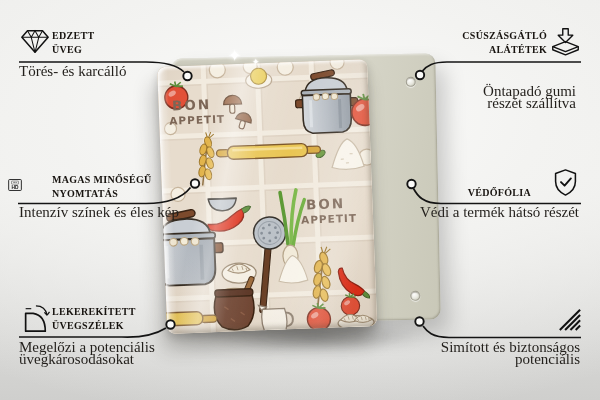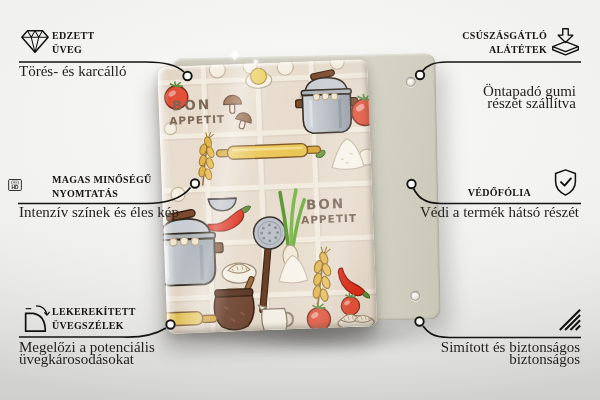--- a/index.html
+++ b/index.html
@@ -405,17 +405,17 @@
         <g stroke="#111" stroke-width="2.3">
           <path d="M28 28 L33 23"></path>
           <path d="M22 28 L33 17"></path>
           <path d="M16 28 L33 11"></path>
           <path d="M10 28 L33 5"></path>
         </g>
       </svg>
     </div>
     <div class="c-sub">
       <div>Simított és biztonságos</div>
-      <div>biztonságos</div>
+      <div>potenciális</div>
     </div>
   </div>
 
 </div>
 
 </body></html>

